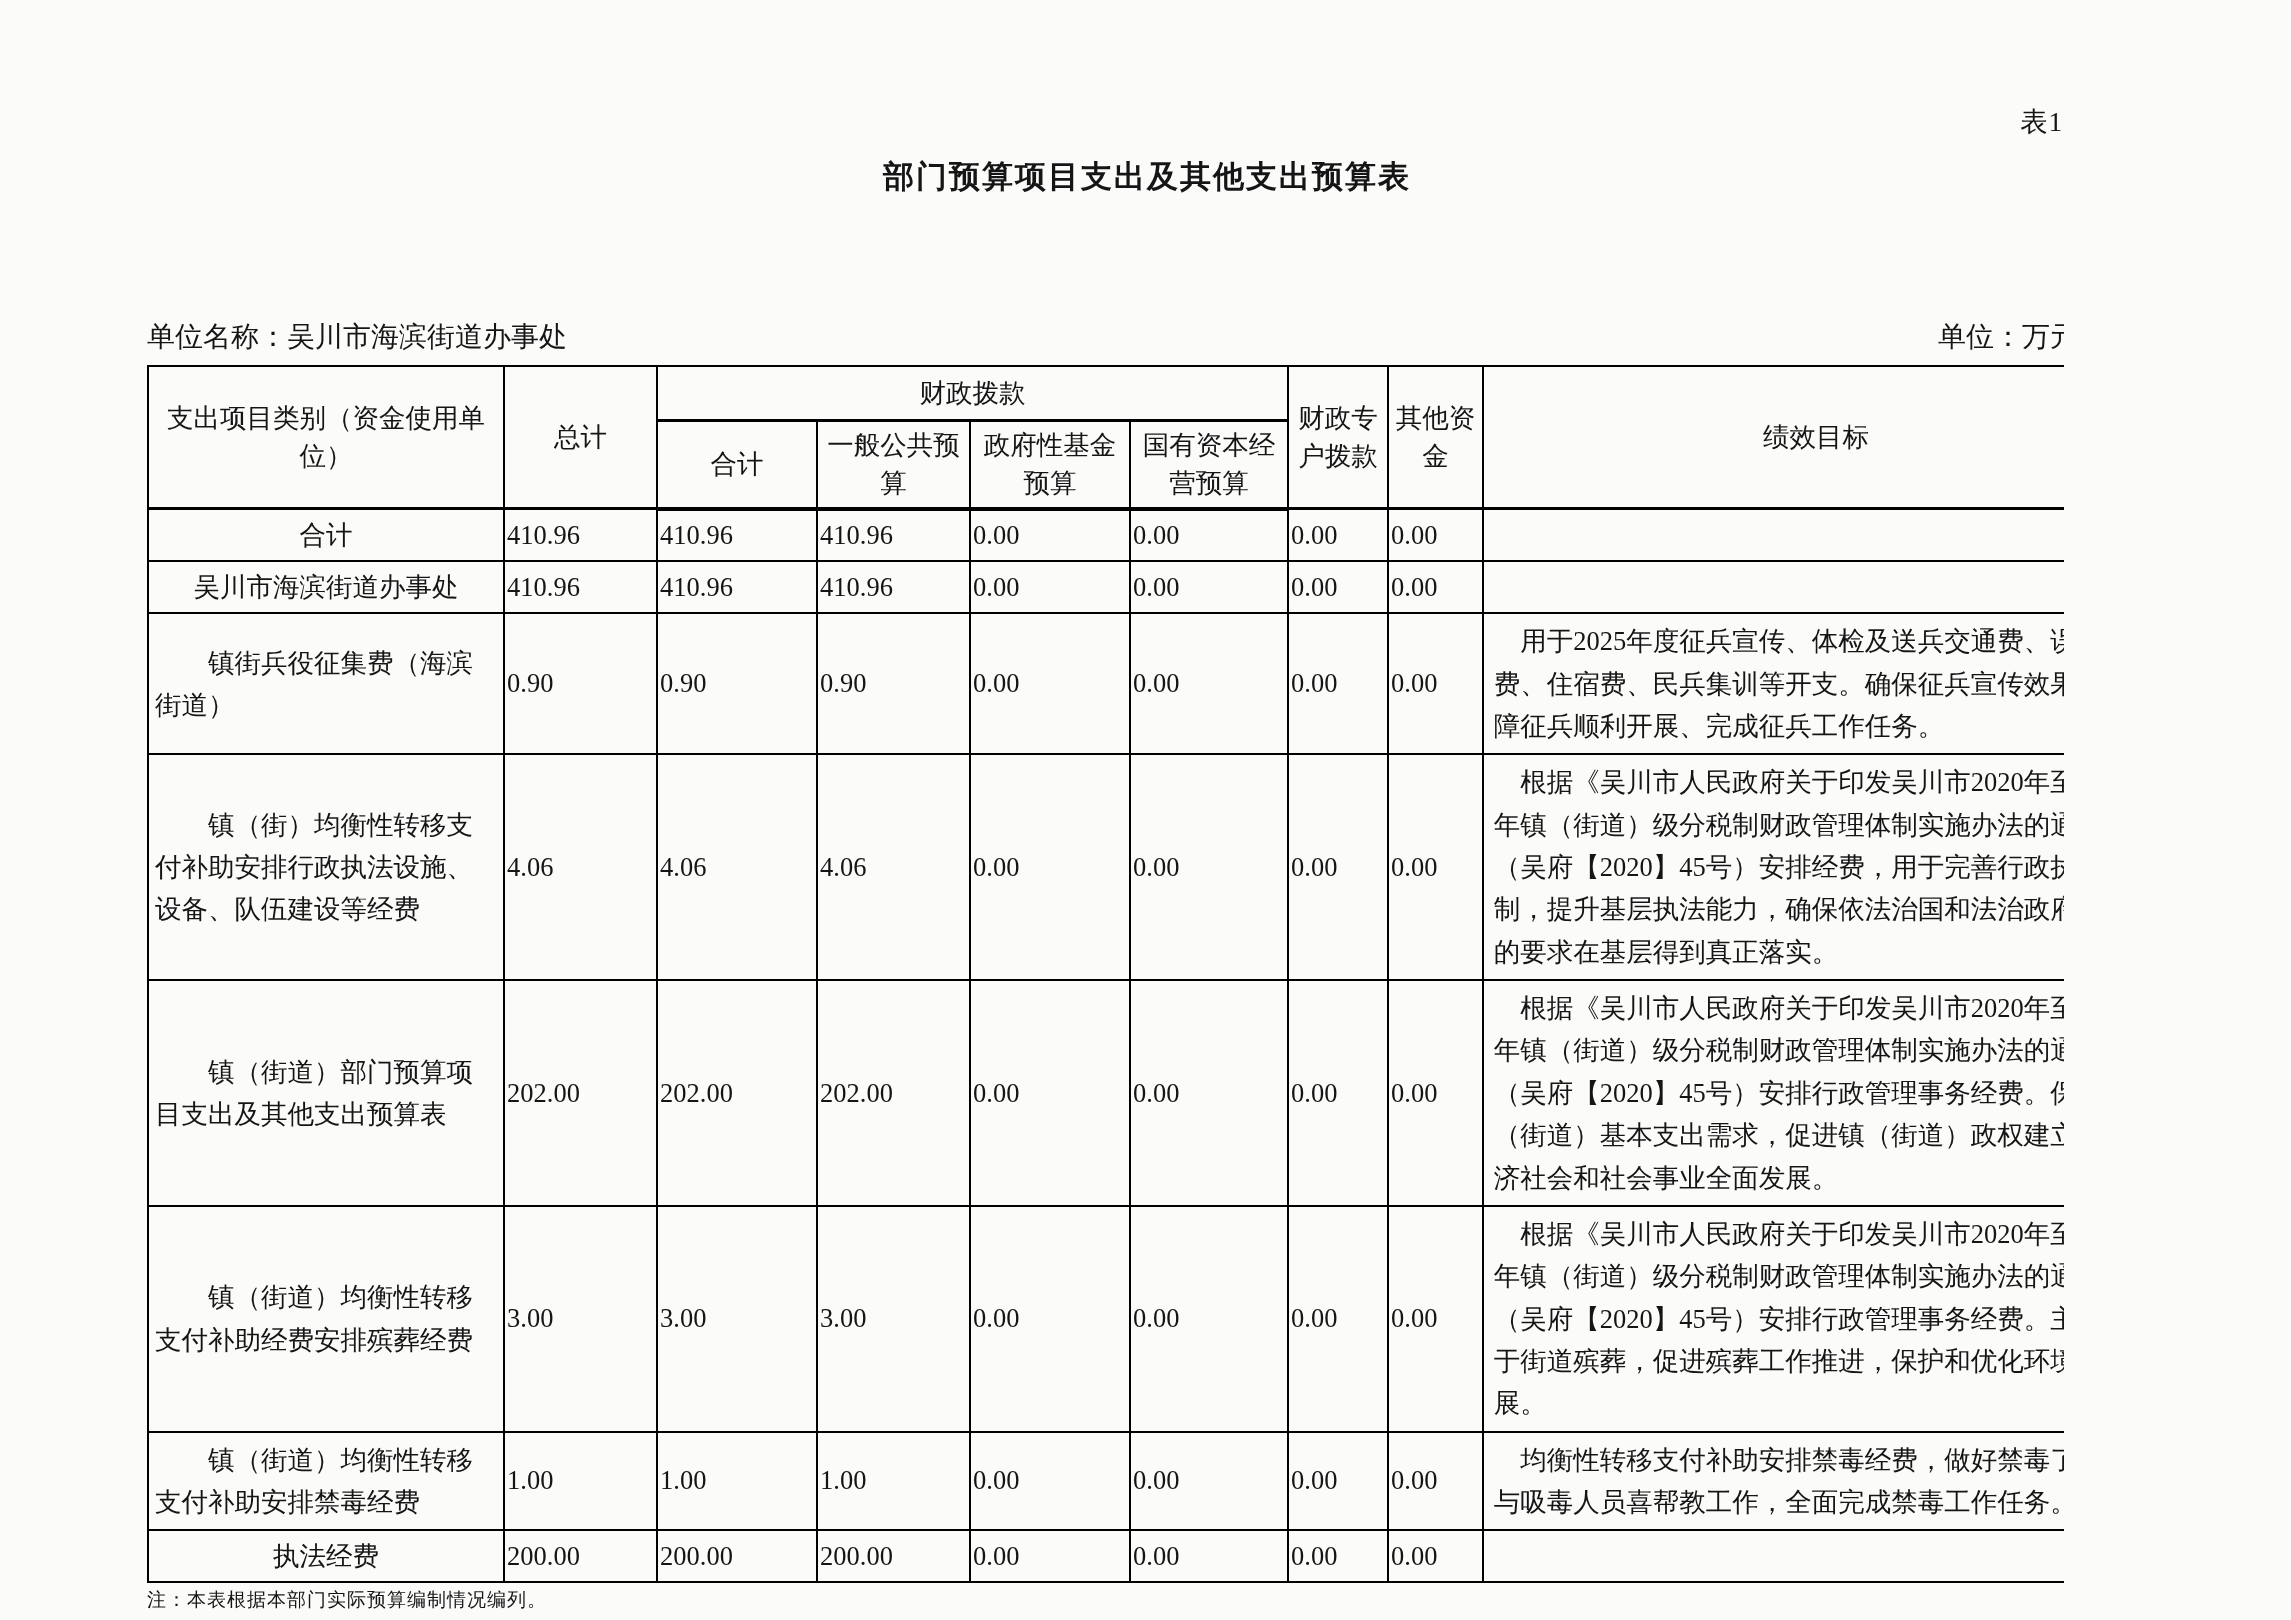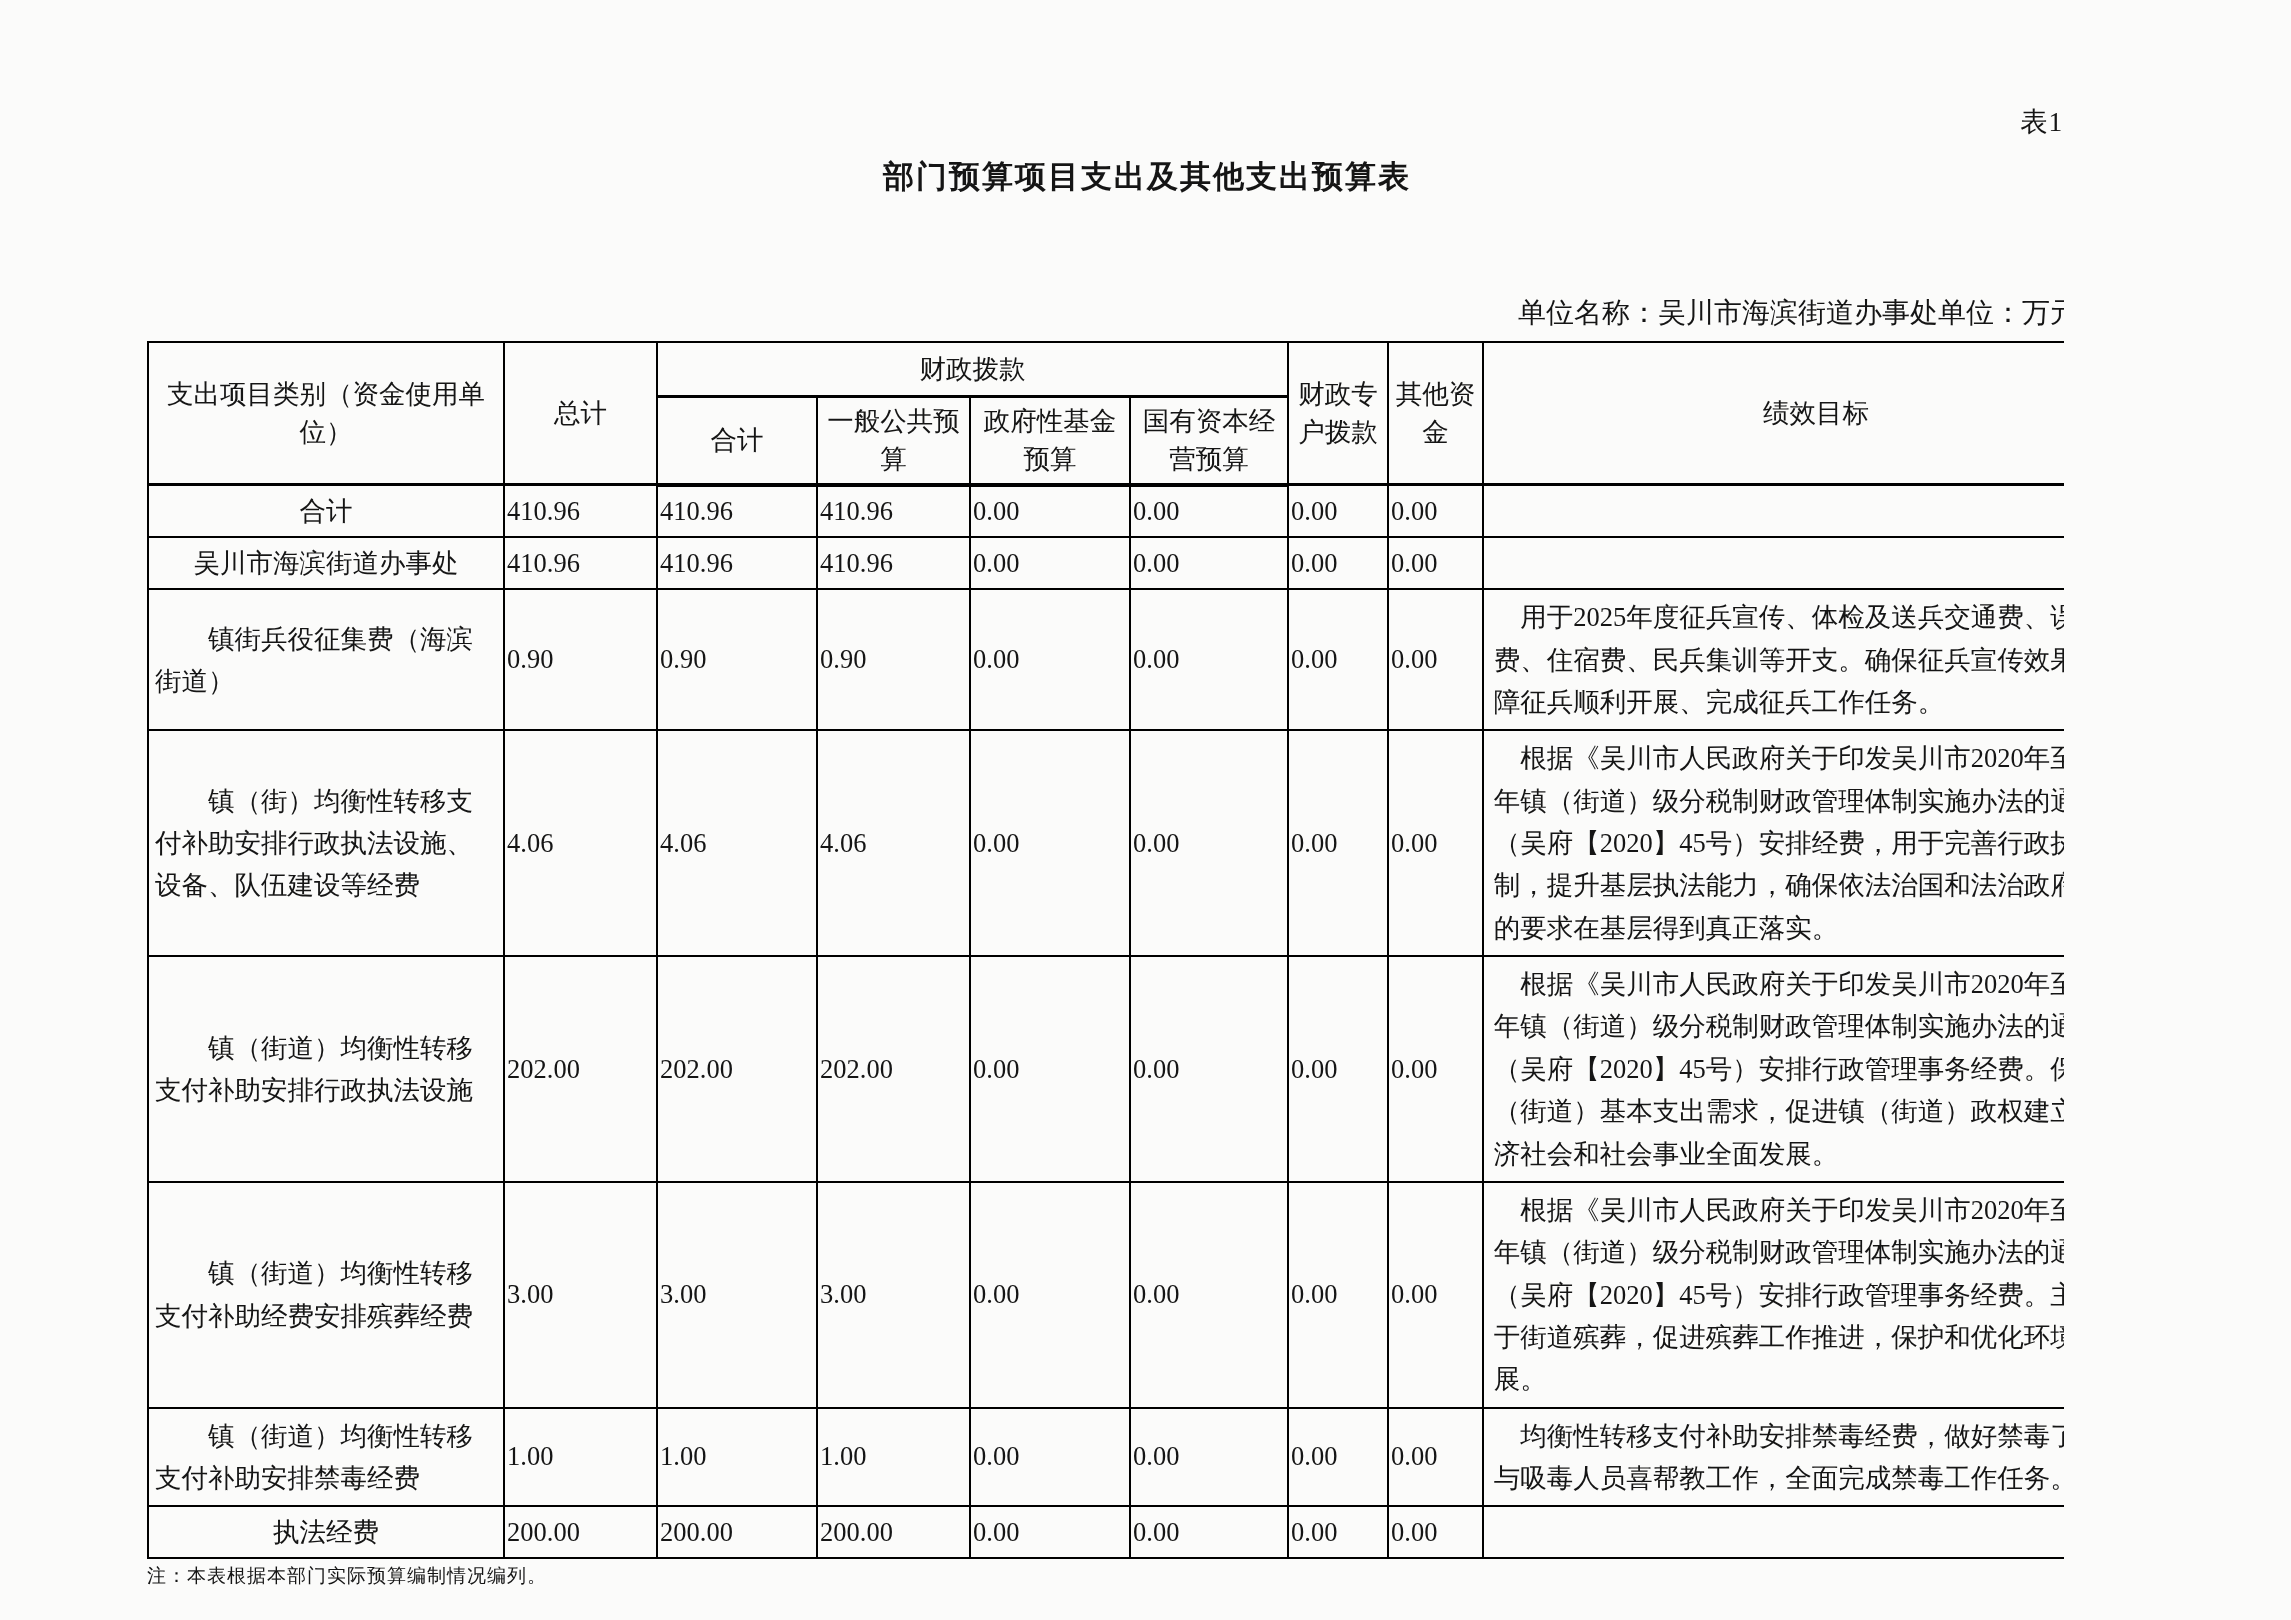--- a/index.html
+++ b/index.html
@@ -20,23 +20,23 @@
     letter-spacing: 1px;
   }
   .doc-title {
     margin-top: 15.7px;
     text-align: center;
     font-size: 31px;
     font-weight: bold;
     letter-spacing: 2px;
   }
   .meta-row {
-    margin-top: 96px;
+    margin-top: 120px;
     display: flex;
-    justify-content: flex-end;
+    justify-content: space-between;
     align-items: flex-end;
     font-size: 28px;
   }
   .meta-row .unit { padding-right: 69px; }
 
   table.budget {
     margin-top: 9.8px;
     width: 2000px;
     border-collapse: collapse;
     table-layout: fixed;
@@ -170,21 +170,21 @@
           <td class="num">4.06</td>
           <td class="num">4.06</td>
           <td class="num">4.06</td>
           <td class="num">0.00</td>
           <td class="num">0.00</td>
           <td class="num">0.00</td>
           <td class="num">0.00</td>
           <td class="target">根据《吴川市人民政府关于印发吴川市2020年至2022年镇（街道）级分税制财政管理体制实施办法的通知》（吴府【2020】45号）安排经费，用于完善行政执法体制，提升基层执法能力，确保依法治国和法治政府建设的要求在基层得到真正落实。</td>
         </tr>
         <tr style="height:215px">
-          <td class="name">镇（街道）均衡性转移支付补助安排行政执法设施</td>
+          <td class="name">镇（街道）部门预算项目支出及其他支出预算表</td>
           <td class="num">202.00</td>
           <td class="num">202.00</td>
           <td class="num">202.00</td>
           <td class="num">0.00</td>
           <td class="num">0.00</td>
           <td class="num">0.00</td>
           <td class="num">0.00</td>
           <td class="target">根据《吴川市人民政府关于印发吴川市2020年至2022年镇（街道）级分税制财政管理体制实施办法的通知》（吴府【2020】45号）安排行政管理事务经费。保障镇（街道）基本支出需求，促进镇（街道）政权建立及经济社会和社会事业全面发展。</td>
         </tr>
         <tr style="height:199px">

